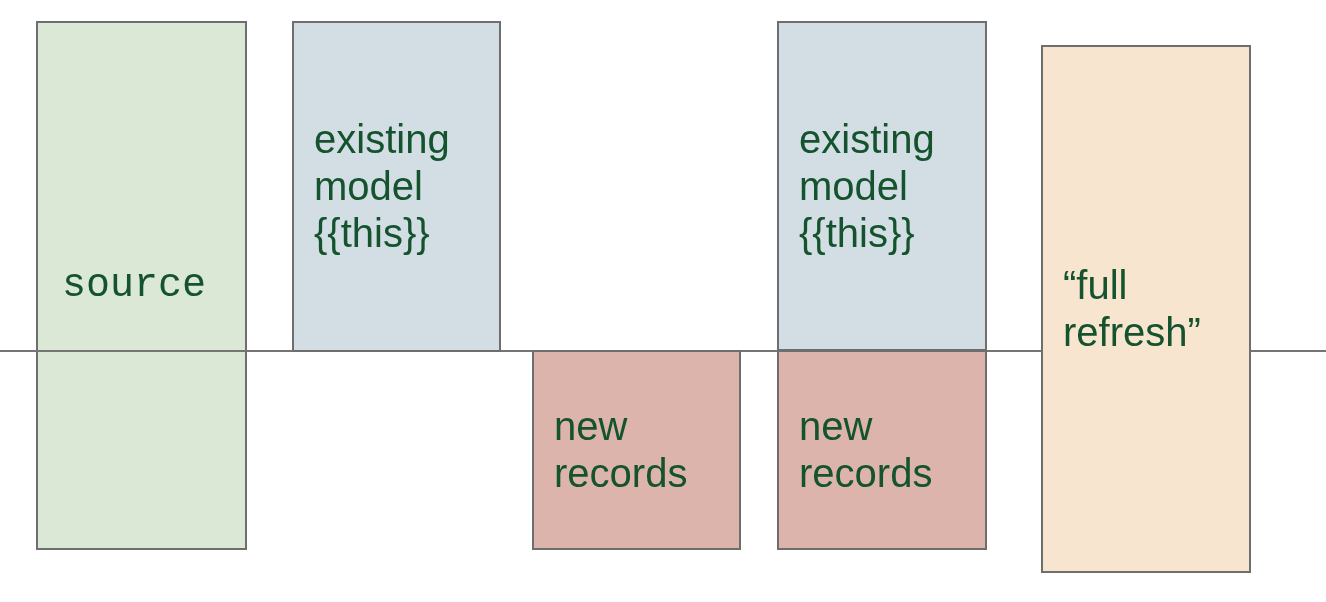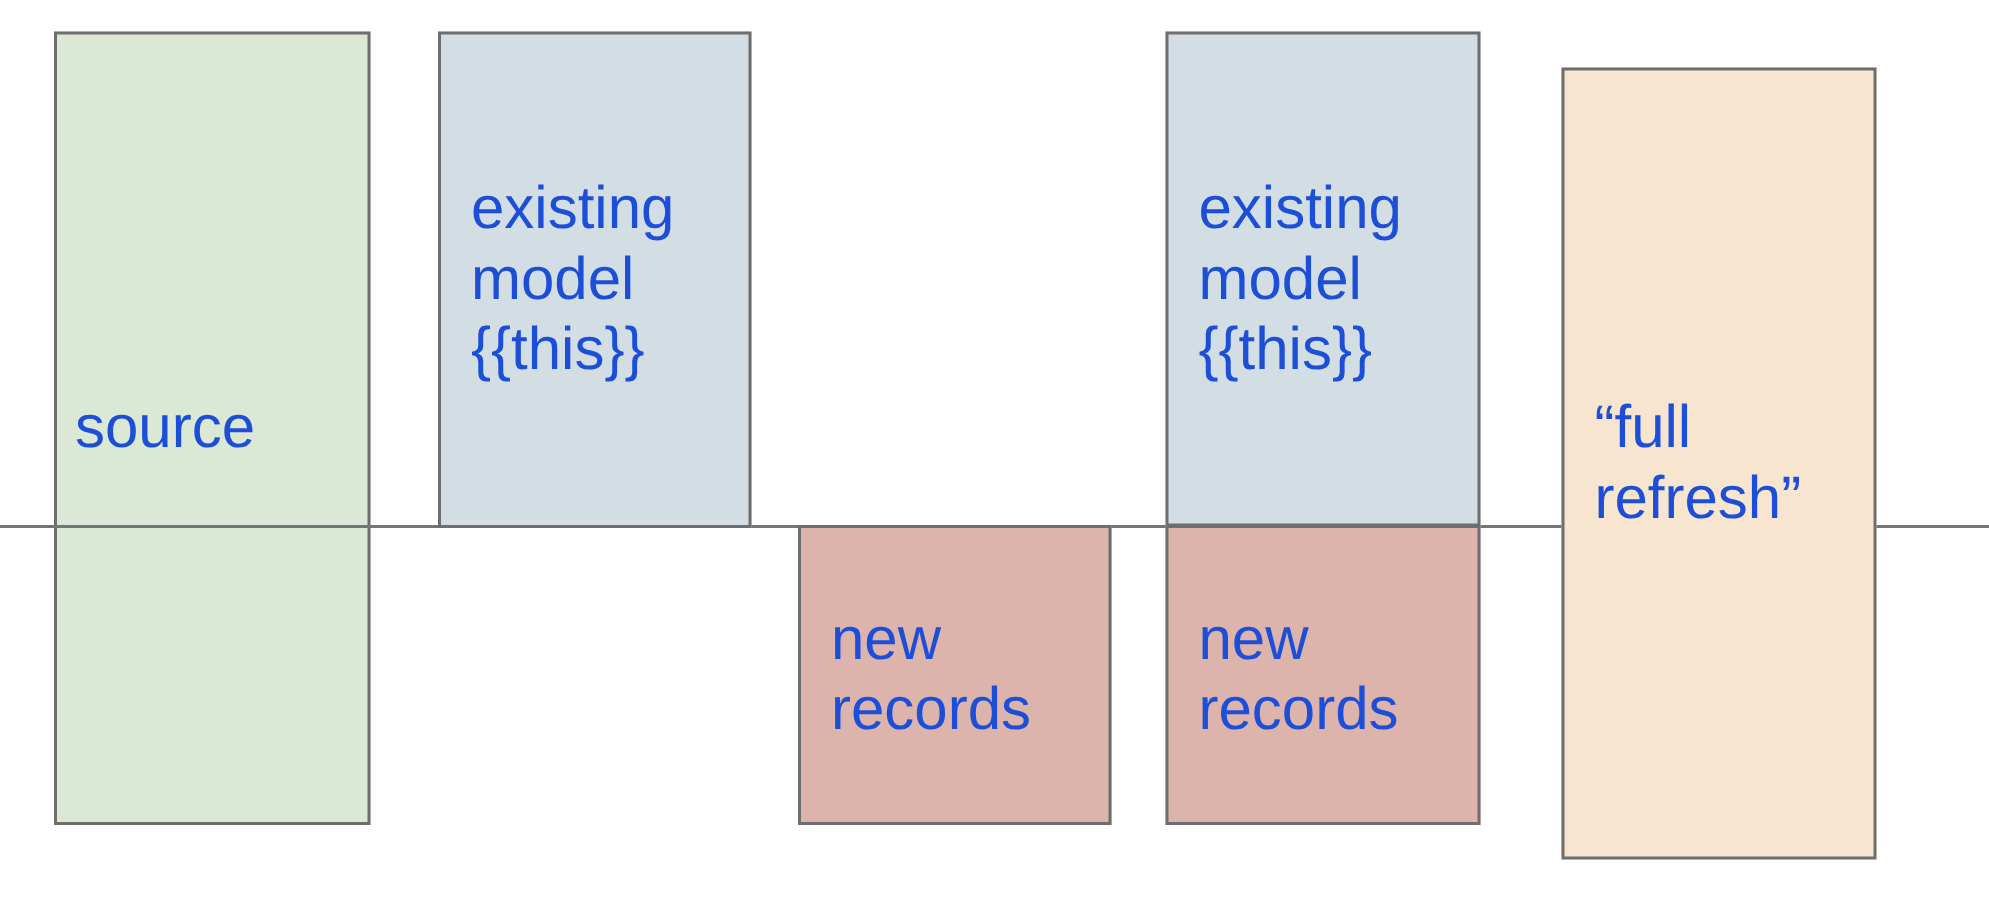--- a/index.html
+++ b/index.html
@@ -31,30 +31,30 @@
     display: flex;
     align-items: center;
     z-index: 3;
   }
   .lbl {
     display: block;
     padding-left: 20px;
     padding-right: 8px;
     font-size: 40px;
     line-height: 47px;
-    color: #1d4ed8;
+    color: #14532d;
     white-space: pre-line;
   }
   
   .b-source {
     left: 36px; top: 21px; width: 211px; height: 529px;
     background: #dbe8d6;
     z-index: 1; 
   }
-  .b-source .lbl { padding-left: 12px; }
+  .b-source .lbl { padding-left: 24px; font-family: Liberation Mono, monospace; }
   .b-existing-1 {
     left: 292px; top: 21px; width: 209px; height: 331px;
     background: #d2dee4;
   }
   .b-new-1 {
     left: 532px; top: 350px; width: 209px; height: 200px;
     background: #dcb4ab;
   }
   .b-existing-2 {
     left: 777px; top: 21px; width: 210px; height: 330px;

